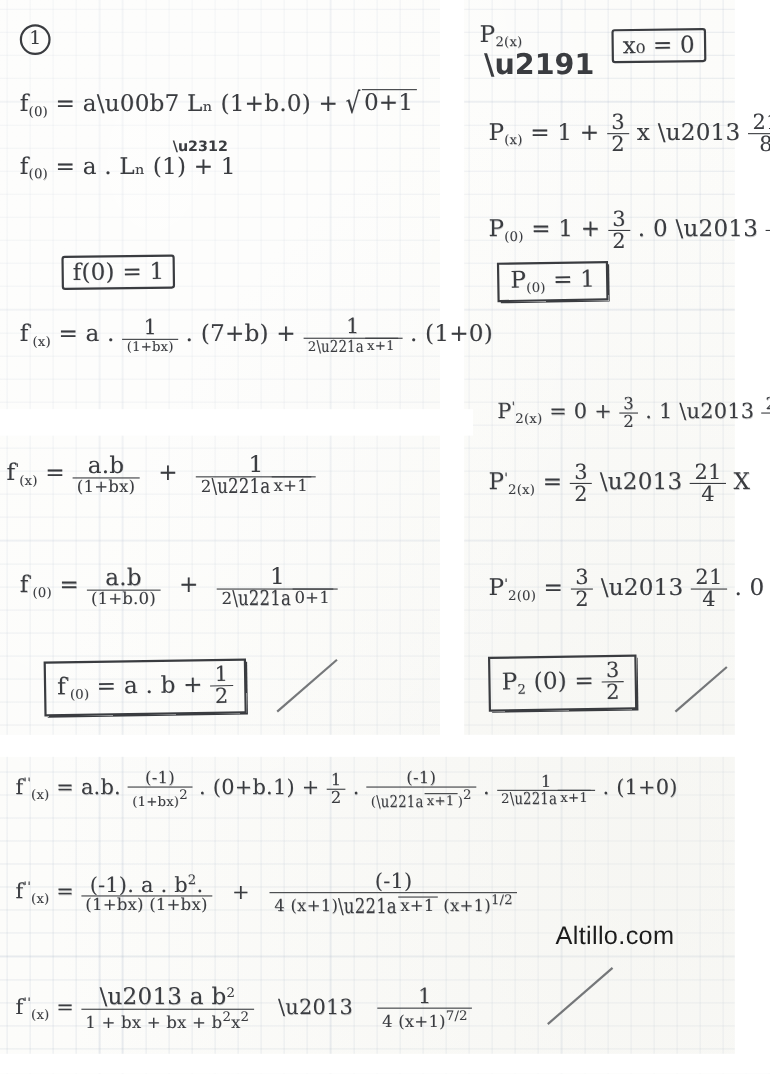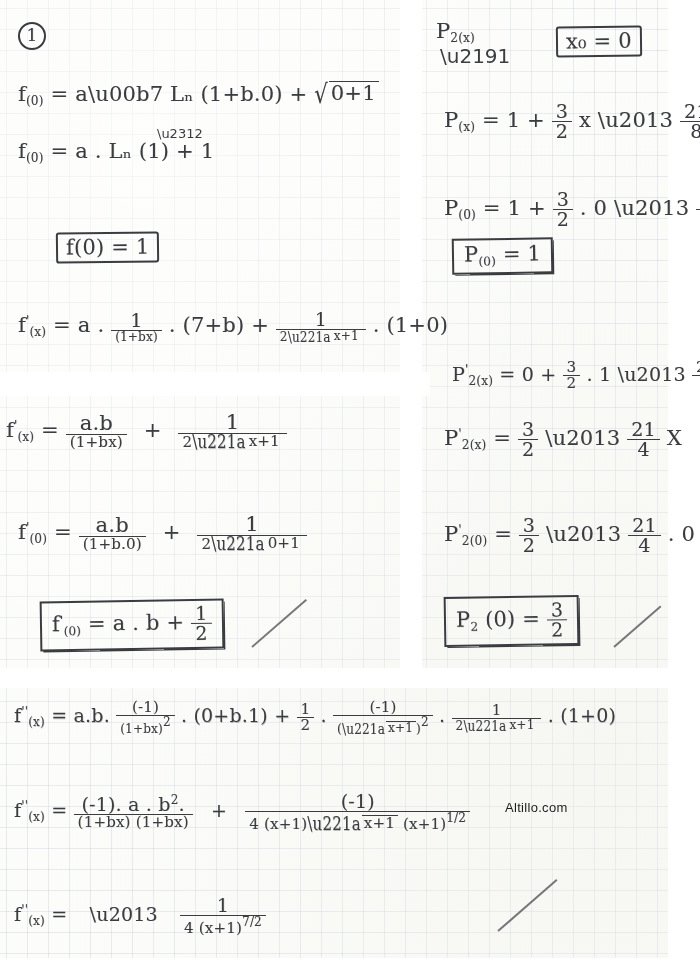--- a/index.html
+++ b/index.html
@@ -79,38 +79,40 @@
     display:inline-block;
     border:2px solid #3a3c40;
     border-radius:50%;
     width:24px;height:24px;
     text-align:center;
     line-height:22px;
     font-size:17px;
   }
   .arrowup{
     position:absolute;
-    font-size:20px;
+    font-size:26px;
     color:#3a3c40;
+    font-weight:bold;
   }
   .slash{
     position:absolute;
     height:2px;
     background:#4a4c50;
     transform-origin:left center;
     opacity:0.75;
   }
   .brand{
     position:absolute;
     font-family:"Liberation Sans", sans-serif;
-    font-size:13px;
+    font-size:23px;
     color:#1c1c1c;
     letter-spacing:0.3px;
-  }
-  .tinytick{position:absolute;font-size:13px;color:#3a3c40;}
+    margin-top:37px;
+  }
+  .tinytick{position:absolute;font-size:13px;color:#3a3c40;font-weight:bold;}
 </style>
 </head>
 <body>
 
 <div id="sheet">
 
   <div class="gutter" style="left:400px;top:0;width:22px;height:680px;"></div>
   <div class="gutter" style="left:0;top:372px;width:430px;height:24px;"></div>
   <div class="gutter" style="left:0;top:668px;width:700px;height:20px;"></div>
   <div class="gutter" style="left:668px;top:0;width:32px;height:976px;"></div>
@@ -135,21 +137,21 @@
     <span>a . </span>
     <span>Lₙ</span>
     <span> (1) + 1</span>
   </div>
   <div class="tinytick" style="left:157px;top:126px;">\u2312</div>
 
   <div class="hand ink big" style="left:24px;top:232px;margin-left:32px;">
     <span class="boxed">f(0) = 1</span>
   </div>
 
-  <div class="hand ink big" style="left:18px;top:288px;margin-top:22px;">
+  <div class="hand ink big" style="left:18px;top:288px;">
     <span>f</span><span class="sup">'</span><span class="sub">(x)</span>
     <span> = a . </span>
     <span class="frac med">
       <span class="num">1</span><span class="den xs">(1+bx)</span>
     </span>
     <span> . (7+b) + </span>
     <span class="frac med">
       <span class="num">1</span><span class="den xs">2<span class="radsign">\u221a</span><span class="sqrt">x+1</span></span>
     </span>
     <span> . (1+0)</span>
@@ -219,20 +221,23 @@
     </span>
     <span style="margin:0 12px;">+</span>
     <span class="frac med">
       <span class="num">(-1)</span><span class="den sm">4 (x+1)<span class="radsign">\u221a</span><span class="sqrt">x+1</span> (x+1)<span class="sup">1/2</span></span>
     </span>
   </div>
 
   <div class="hand ink med" style="left:14px;top:896px;">
     <span>f</span><span class="sup">''</span><span class="sub">(x)</span>
     <span> = </span>
+    <span class="frac med">
+      <span class="num big">\u2013 a b<span class="sup">2</span></span><span class="den sm">1 + bx + bx + b<span class="sup">2</span>x<span class="sup">2</span></span>
+    </span>
     <span style="margin:0 16px;">\u2013</span>
     <span class="frac med">
       <span class="num">1</span><span class="den sm">4 (x+1)<span class="sup">7/2</span></span>
     </span>
   </div>
   <div class="slash" style="left:498px;top:930px;width:78px;transform:rotate(-41deg);"></div>
 
   <div class="hand ink big" style="left:436px;top:20px;">
     <span>P</span><span class="sub">2</span><span class="sub">(x)</span>
   </div>

